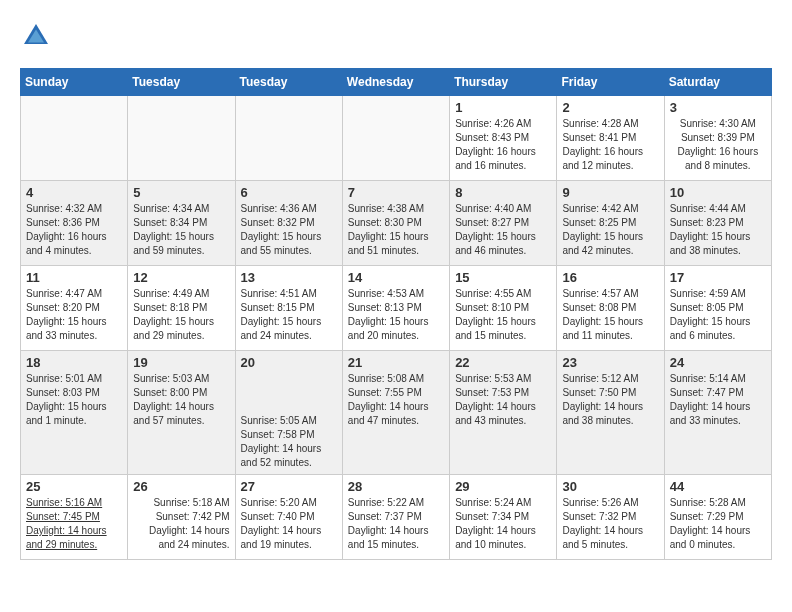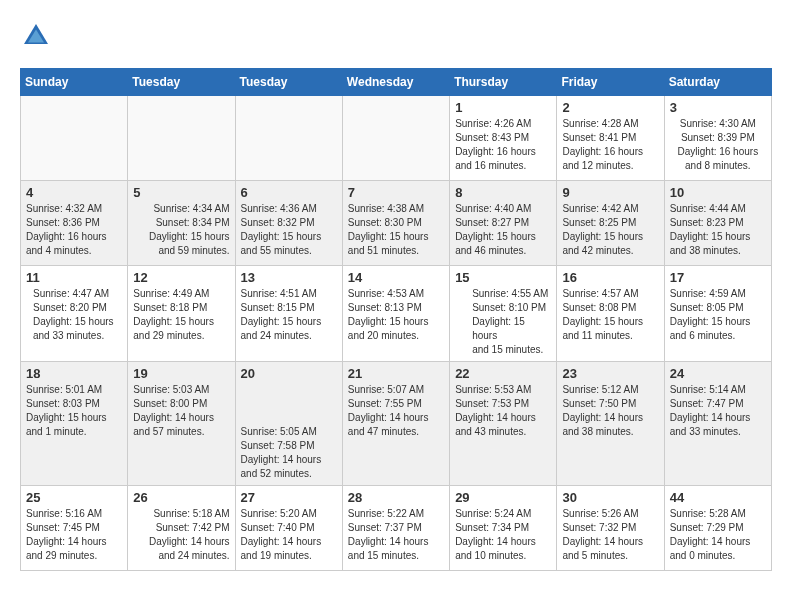--- a/index.html
+++ b/index.html
@@ -149,21 +149,21 @@
       <tr>
         <td class="shaded">
           <span class="day-num">4</span>
           <div class="day-info" style="white-space: pre-line;">Sunrise: 4:32 AM
 Sunset: 8:36 PM
 Daylight: 16 hours
 and 4 minutes.</div>
         </td>
         <td class="shaded">
           <span class="day-num">5</span>
-          <div class="day-info" style="white-space: pre-line; text-align: right;">Sunrise: 4:34 AM
+          <div class="day-info" style="white-space: pre-line;">Sunrise: 4:34 AM
 Sunset: 8:34 PM
 Daylight: 15 hours
 and 59 minutes.</div>
         </td>
         <td class="shaded">
           <span class="day-num">6</span>
           <div class="day-info" style="white-space: pre-line;">Sunrise: 4:36 AM
 Sunset: 8:32 PM
 Daylight: 15 hours
 and 55 minutes.</div>
@@ -193,21 +193,21 @@
           <span class="day-num">10</span>
           <div class="day-info" style="white-space: pre-line;">Sunrise: 4:44 AM
 Sunset: 8:23 PM
 Daylight: 15 hours
 and 38 minutes.</div>
         </td>
       </tr>
       <tr>
         <td>
           <span class="day-num">11</span>
-          <div class="day-info" style="white-space: pre-line; margin-left: 7px;">Sunrise: 4:47 AM
+          <div class="day-info" style="white-space: pre-line;">Sunrise: 4:47 AM
 Sunset: 8:20 PM
 Daylight: 15 hours
 and 33 minutes.</div>
         </td>
         <td>
           <span class="day-num">12</span>
           <div class="day-info" style="white-space: pre-line;">Sunrise: 4:49 AM
 Sunset: 8:18 PM
 Daylight: 15 hours
 and 29 minutes.</div>
@@ -221,21 +221,21 @@
         </td>
         <td>
           <span class="day-num">14</span>
           <div class="day-info" style="white-space: pre-line;">Sunrise: 4:53 AM
 Sunset: 8:13 PM
 Daylight: 15 hours
 and 20 minutes.</div>
         </td>
         <td>
           <span class="day-num">15</span>
-          <div class="day-info" style="white-space: pre-line; margin-left: 17px;">Sunrise: 4:55 AM
+          <div class="day-info" style="white-space: pre-line;">Sunrise: 4:55 AM
 Sunset: 8:10 PM
 Daylight: 15 hours
 and 15 minutes.</div>
         </td>
         <td>
           <span class="day-num">16</span>
           <div class="day-info" style="white-space: pre-line;">Sunrise: 4:57 AM
 Sunset: 8:08 PM
 Daylight: 15 hours
 and 11 minutes.</div>
@@ -265,21 +265,21 @@
         </td>
         <td class="shaded">
           <span class="day-num">20</span>
           <div class="day-info" style="white-space: pre-line; margin-top: 44px;">Sunrise: 5:05 AM
 Sunset: 7:58 PM
 Daylight: 14 hours
 and 52 minutes.</div>
         </td>
         <td class="shaded">
           <span class="day-num">21</span>
-          <div class="day-info" style="white-space: pre-line;">Sunrise: 5:07 AM
+          <div class="day-info" style="white-space: pre-line;">Sunrise: 5:08 AM
 Sunset: 7:55 PM
 Daylight: 14 hours
 and 47 minutes.</div>
         </td>
         <td class="shaded">
           <span class="day-num">22</span>
           <div class="day-info" style="white-space: pre-line;">Sunrise: 5:53 AM
 Sunset: 7:53 PM
 Daylight: 14 hours
 and 43 minutes.</div>
@@ -295,21 +295,21 @@
           <span class="day-num">24</span>
           <div class="day-info" style="white-space: pre-line;">Sunrise: 5:14 AM
 Sunset: 7:47 PM
 Daylight: 14 hours
 and 33 minutes.</div>
         </td>
       </tr>
       <tr>
         <td>
           <span class="day-num">25</span>
-          <div class="day-info" style="white-space: pre-line;">Sunrise: 5:16 AM
+          <div class="day-info" style="white-space: pre-line; text-decoration: underline;">Sunrise: 5:16 AM
 Sunset: 7:45 PM
 Daylight: 14 hours
 and 29 minutes.</div>
         </td>
         <td>
           <span class="day-num">26</span>
           <div class="day-info" style="white-space: pre-line; text-align: right;">Sunrise: 5:18 AM
 Sunset: 7:42 PM
 Daylight: 14 hours
 and 24 minutes.</div>

